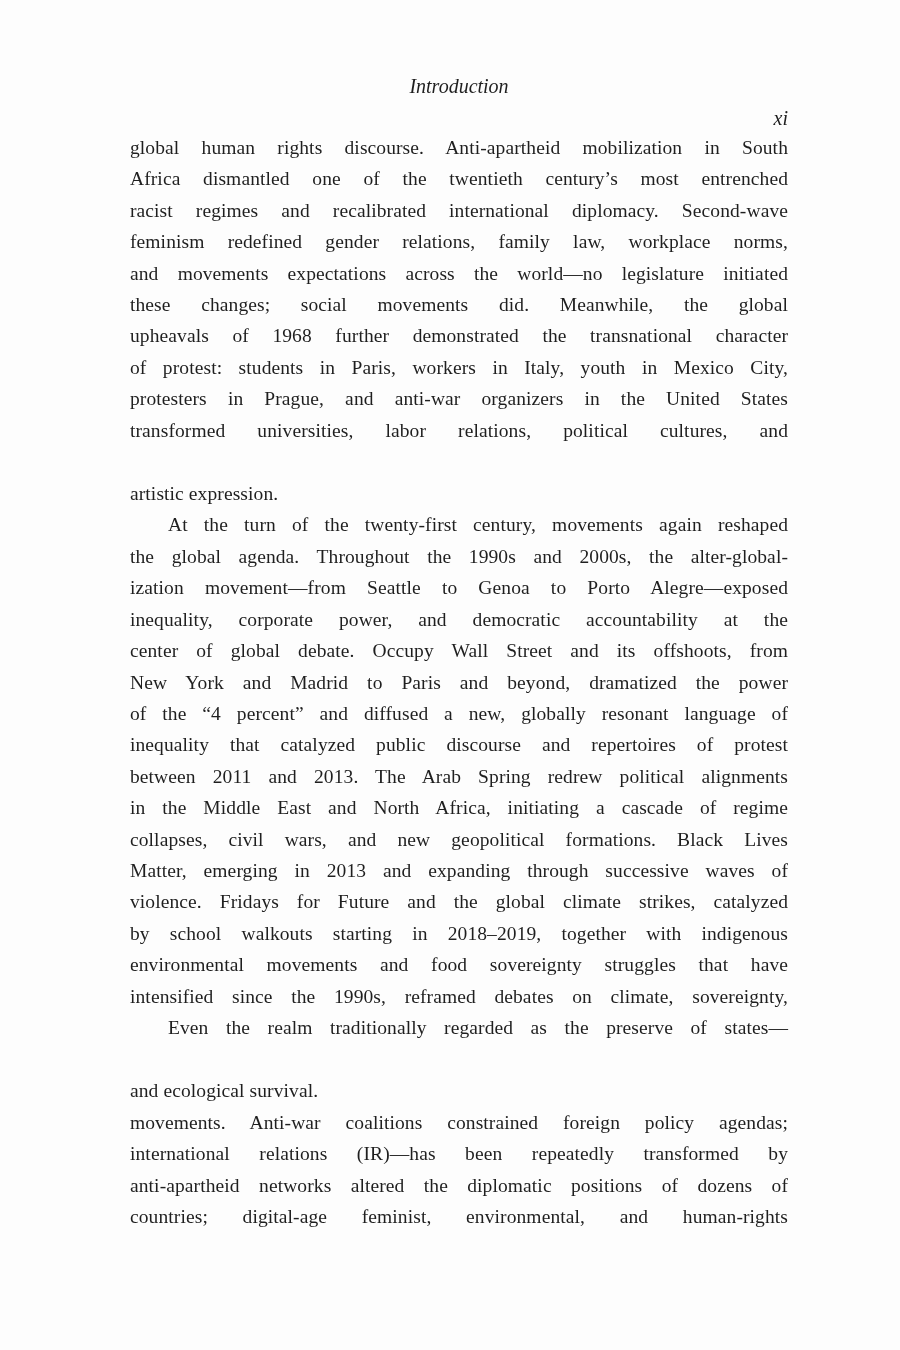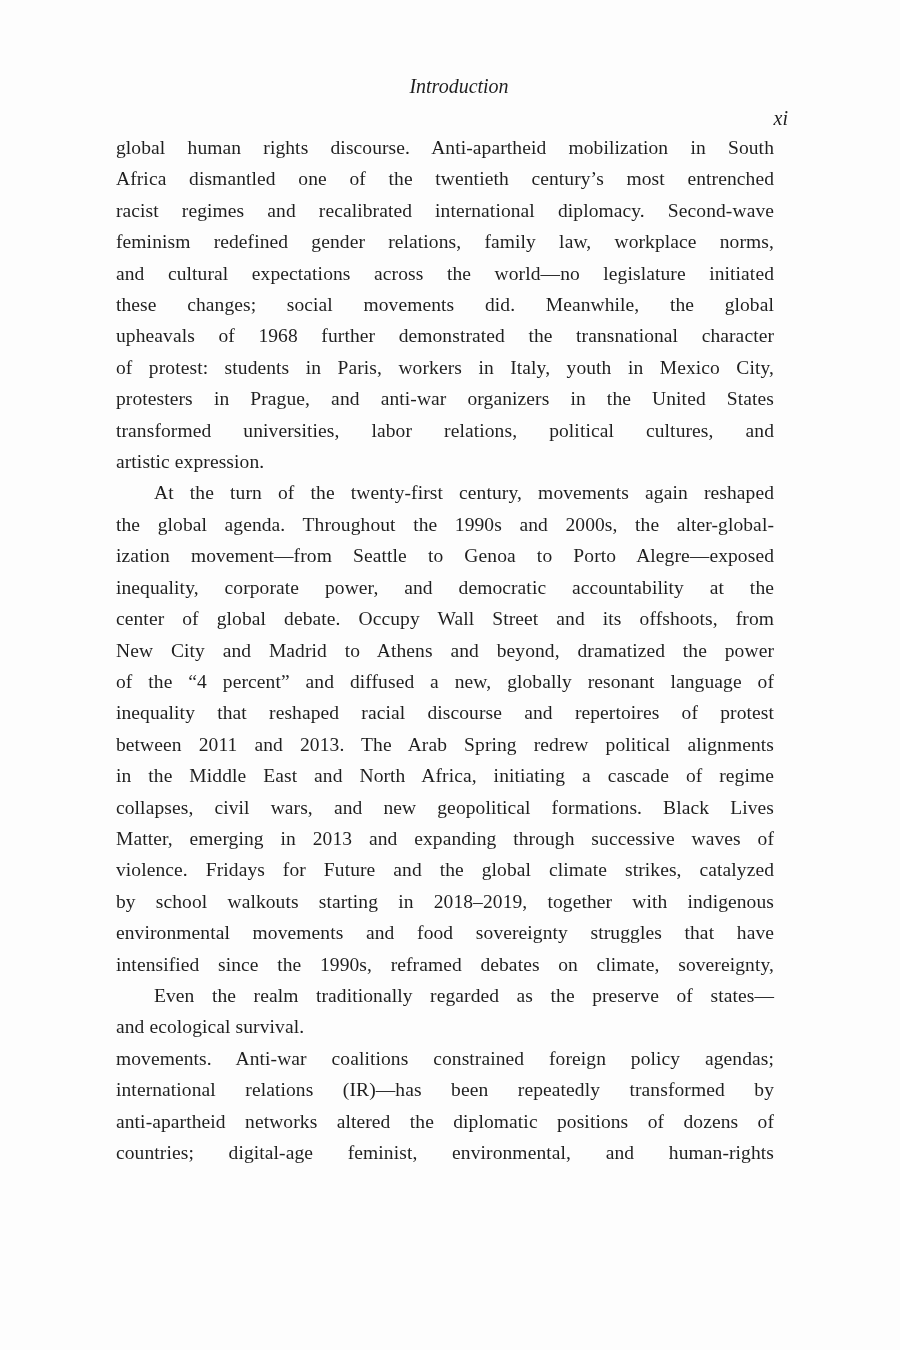--- a/index.html
+++ b/index.html
@@ -33,67 +33,68 @@
   .page-num {
     position: absolute;
     top: 0;
     right: 0;
     font-style: italic;
     margin-top: 32px;
   }
   .body-text {
     position: absolute;
     top: 132px;
-    left: 116px;
+    left: 130px;
     width: 658px;
     font-size: 19.5px;
     line-height: 31.4px;
     letter-spacing: 0.1px;
   }
   .line {
     display: block;
     text-align: justify;
     text-align-last: justify;
   }
   .line.no-j {
     text-align-last: left;
+    margin-top: 32px;
   }
   .line.ind {
     text-indent: 38px;
   }
 </style>
 </head>
 <body>
 
 <div class="page">
   <div class="running-head">
     <span class="running-title">Introduction</span>
     <span class="page-num">xi</span>
   </div>
 
   <div class="body-text">
       <span class="line">global human rights discourse. Anti-apartheid mobilization in South</span>
       <span class="line">Africa dismantled one of the twentieth century’s most entrenched</span>
       <span class="line">racist regimes and recalibrated international diplomacy. Second-wave</span>
       <span class="line">feminism redefined gender relations, family law, workplace norms,</span>
-      <span class="line">and cultural expectations across the world—no legislature initiated</span>
+      <span class="line">and movements expectations across the world—no legislature initiated</span>
       <span class="line">these changes; social movements did. Meanwhile, the global</span>
       <span class="line">upheavals of 1968 further demonstrated the transnational character</span>
       <span class="line">of protest: students in Paris, workers in Italy, youth in Mexico City,</span>
       <span class="line">protesters in Prague, and anti-war organizers in the United States</span>
       <span class="line">transformed universities, labor relations, political cultures, and</span>
       <span class="line no-j">artistic expression.</span>
       <span class="line ind">At the turn of the twenty-first century, movements again reshaped</span>
       <span class="line">the global agenda. Throughout the 1990s and 2000s, the alter-global-</span>
       <span class="line">ization movement—from Seattle to Genoa to Porto Alegre—exposed</span>
       <span class="line">inequality, corporate power, and democratic accountability at the</span>
       <span class="line">center of global debate. Occupy Wall Street and its offshoots, from</span>
-      <span class="line">New City and Madrid to Athens and beyond, dramatized the power</span>
+      <span class="line">New York and Madrid to Paris and beyond, dramatized the power</span>
       <span class="line">of the “4 percent” and diffused a new, globally resonant language of</span>
-      <span class="line">inequality that reshaped racial discourse and repertoires of protest</span>
+      <span class="line">inequality that catalyzed public discourse and repertoires of protest</span>
       <span class="line">between 2011 and 2013. The Arab Spring redrew political alignments</span>
       <span class="line">in the Middle East and North Africa, initiating a cascade of regime</span>
       <span class="line">collapses, civil wars, and new geopolitical formations. Black Lives</span>
       <span class="line">Matter, emerging in 2013 and expanding through successive waves of</span>
       <span class="line">violence. Fridays for Future and the global climate strikes, catalyzed</span>
       <span class="line">by school walkouts starting in 2018–2019, together with indigenous</span>
       <span class="line">environmental movements and food sovereignty struggles that have</span>
       <span class="line">intensified since the 1990s, reframed debates on climate, sovereignty,</span>
       <span class="line ind">Even the realm traditionally regarded as the preserve of states—</span>
       <span class="line no-j">and ecological survival.</span>

